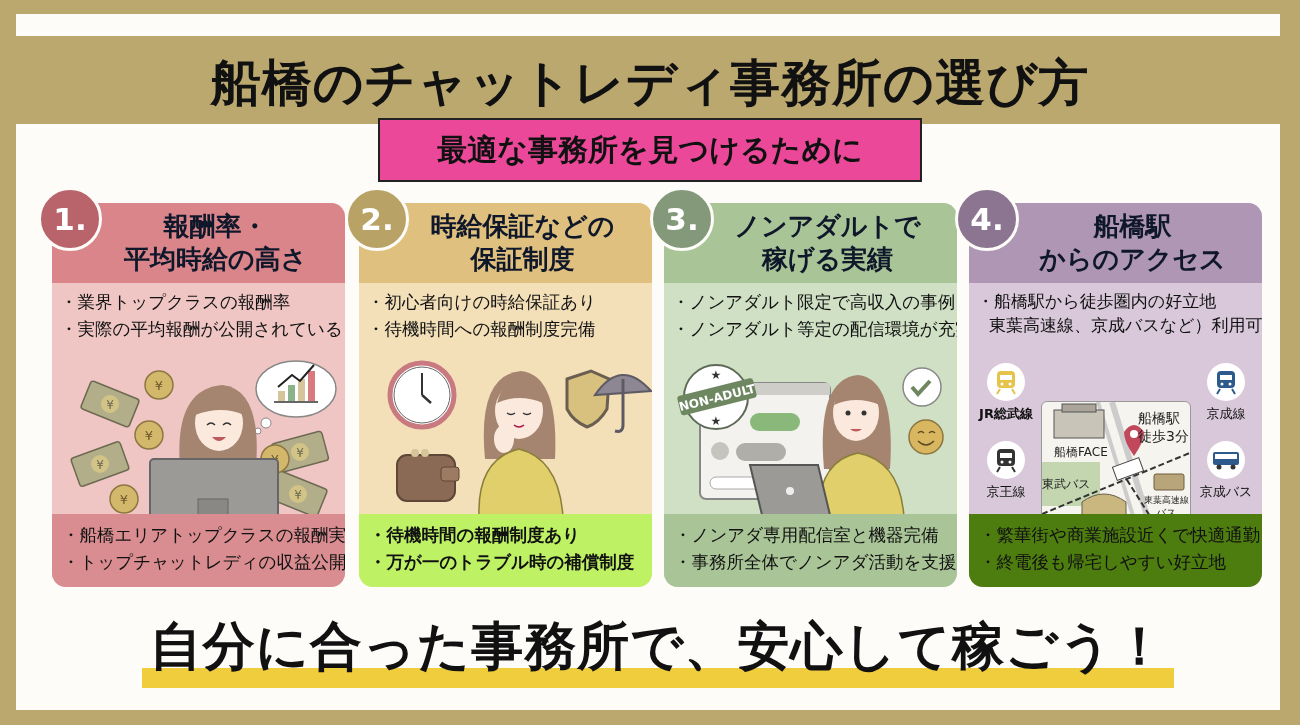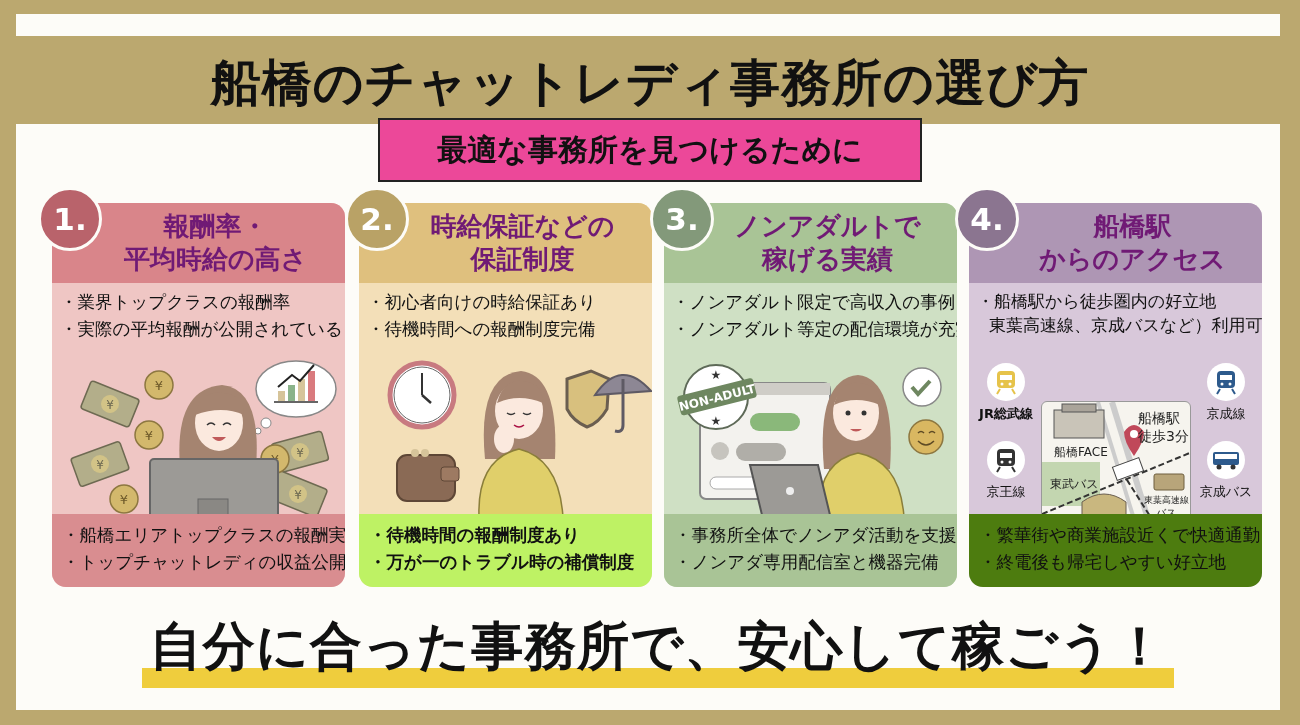--- a/index.html
+++ b/index.html
@@ -36,21 +36,21 @@
   .card {
     position: absolute; top: 203px; width: 293px; height: 384px;
     border-radius: 14px; overflow: hidden;
   }
   .card-head {
     position: absolute; left: 0; top: 0; width: 100%; height: 80px;
     display: flex; flex-direction: column; align-items: center; justify-content: center;
     padding-left: 40px; padding-right: 6px;
   }
   .card-head .h {
-    font-size: 26px; font-weight: bold; color: #701a75; line-height: 33px;
+    font-size: 26px; font-weight: bold; color: #0f172a; line-height: 33px;
     text-align: center; white-space: nowrap;
   }
   .card-top {
     position: absolute; left: 0; top: 80px; width: 100%; padding: 6px 0 0 8px;
   }
   .bullet {
     font-size: 17.5px; color: #111; line-height: 27px; white-space: nowrap;
   }
   .card-illus {
     position: absolute; left: 0; top: 146px; width: 100%; height: 168px;
@@ -70,21 +70,21 @@
   .c1 { left: 52px; background: #efc6c4; }
   .c1 .card-head { background: #d9858a; }
   .c1 .card-bottom { background: #d98d90; }
   .b1 { left: 38px; background: #b9636b; }
   
   .c2 { left: 359px; background: #f3dfb8; }
   .c2 .card-head { background: #dfc07e; font-family: Liberation Serif, serif; }
   .c2 .card-bottom { background: #bef264; font-weight: bold; }
   .b2 { left: 345px; background: #b9a266; }
   
-  .c3 { left: 664px; background: #cfe0c4; border-radius: 13px; }
+  .c3 { left: 664px; background: #cfe0c4; }
   .c3 .card-head { background: #a9c496; }
   .c3 .card-bottom { background: #a9c496; }
   .b3 { left: 650px; background: #83997a; }
   
   .c4 { left: 969px; background: #d8c8da; }
   .c4 .card-head { background: #ae96b4; }
   .c4 .card-bottom { background: #4d7c0f; }
   .b4 { left: 955px; background: #8b7590; }
 
   .c4 .card-top .bullet { font-size: 17px; line-height: 24px; }
@@ -301,22 +301,22 @@
         <path d="M248 38 l6 7 l12 -13" stroke="#6e8760" stroke-width="4" fill="none"></path>
       </g>
       <g>
         <circle cx="262" cy="88" r="17" fill="#d9b761" stroke="#8d7740" stroke-width="1.5"></circle>
         <path d="M254 84 q3 -3 6 0 M265 84 q3 -3 6 0" stroke="#5e4a24" stroke-width="1.5" fill="none"></path>
         <path d="M254 92 q8 8 16 0" stroke="#5e4a24" stroke-width="1.5" fill="none"></path>
       </g>
     </svg>
   </div>
   <div class="card-bottom">
+    <div class="bullet">・ノンアダ専用配信室と機器完備</div>
     <div class="bullet">・事務所全体でノンアダ活動を支援</div>
-    <div class="bullet">・ノンアダ専用配信室と機器完備</div>
   </div>
 </div>
 
 <div class="num-badge b4">4.</div>
 <div class="card c4">
   <div class="card-head">
     <div class="h">船橋駅</div>
     <div class="h">からのアクセス</div>
   </div>
   <div class="card-top">
@@ -383,21 +383,21 @@
         <path d="M82 30 q10 -14 20 0 q0 10 -10 24 q-10 -14 -10 -24 Z" fill="#c0485a"></path>
         <circle cx="92" cy="32" r="4" fill="#fff"></circle>
         <rect x="12" y="8" width="50" height="28" fill="#c9c4b8" stroke="#555"></rect>
         <rect x="20" y="2" width="34" height="8" fill="#aaa49a" stroke="#555"></rect>
         <rect x="112" y="72" width="30" height="16" rx="2" fill="#b8a57a" stroke="#6e5e3e"></rect>
         <path d="M40 100 Q62 84 84 100 L84 124 L40 124 Z" fill="#c9b77f" stroke="#6a5e50"></path>
       </svg>
       <div class="map-lbl big" style="left:96px; top:8px;">船橋駅</div>
       <div class="map-lbl big" style="left:96px; top:26px;">徒歩3分</div>
       <div class="map-lbl" style="left:12px; top:42px; font-size:12px;">船橋FACE</div>
-      <div class="map-lbl" style="left:8px; top:74px; font-size:12px;">東武バス</div>
+      <div class="map-lbl" style="left:0; top:74px; font-size:12px;">東武バス</div>
       <div class="map-lbl" style="left:102px; top:92px; font-size:9px;">東葉高速線</div>
       <div class="map-lbl" style="left:114px; top:104px; font-size:10px;">バス</div>
       <div class="map-lbl" style="left:30px; top:114px; font-size:11px; background:#f6f4ee;">船橋仲通商店街</div>
     </div>
   </div>
   <div class="card-bottom">
     <div class="bullet">・繁華街や商業施設近くで快適通勤</div>
     <div class="bullet">・終電後も帰宅しやすい好立地</div>
   </div>
 </div>

